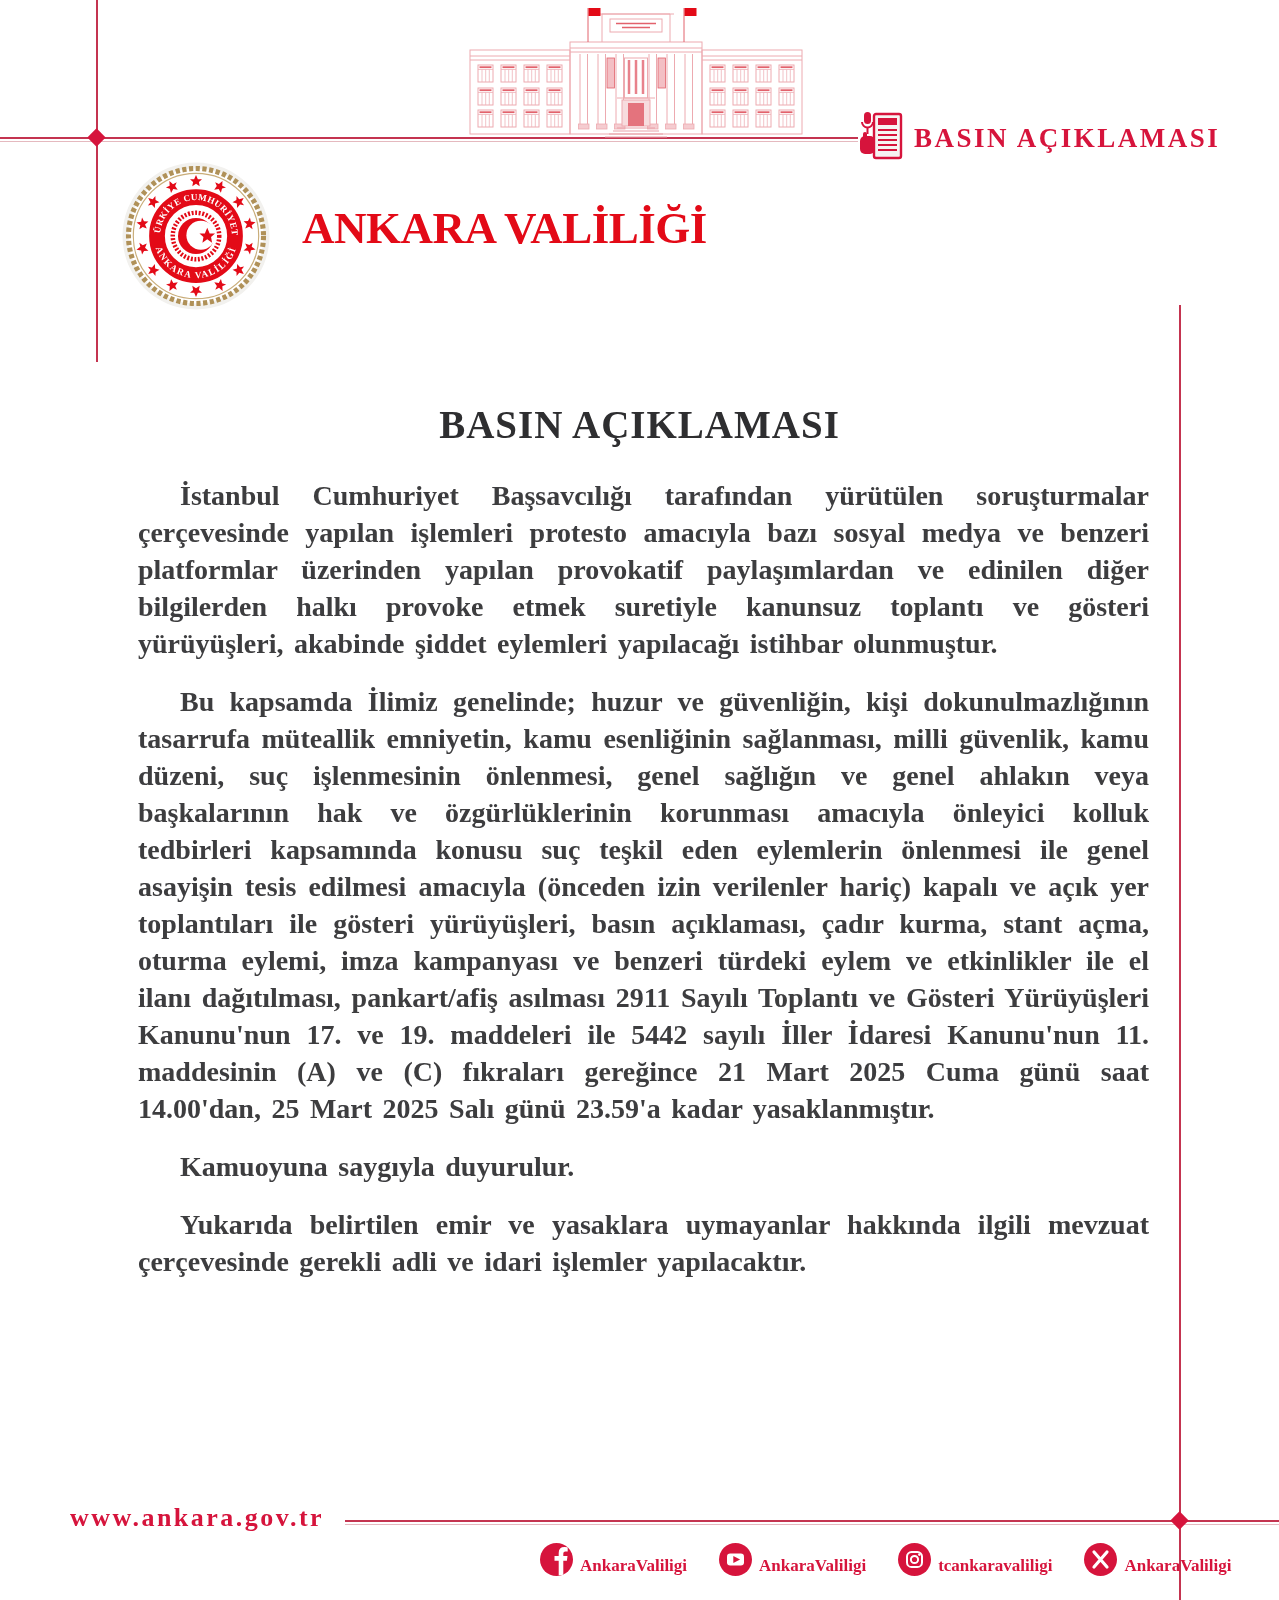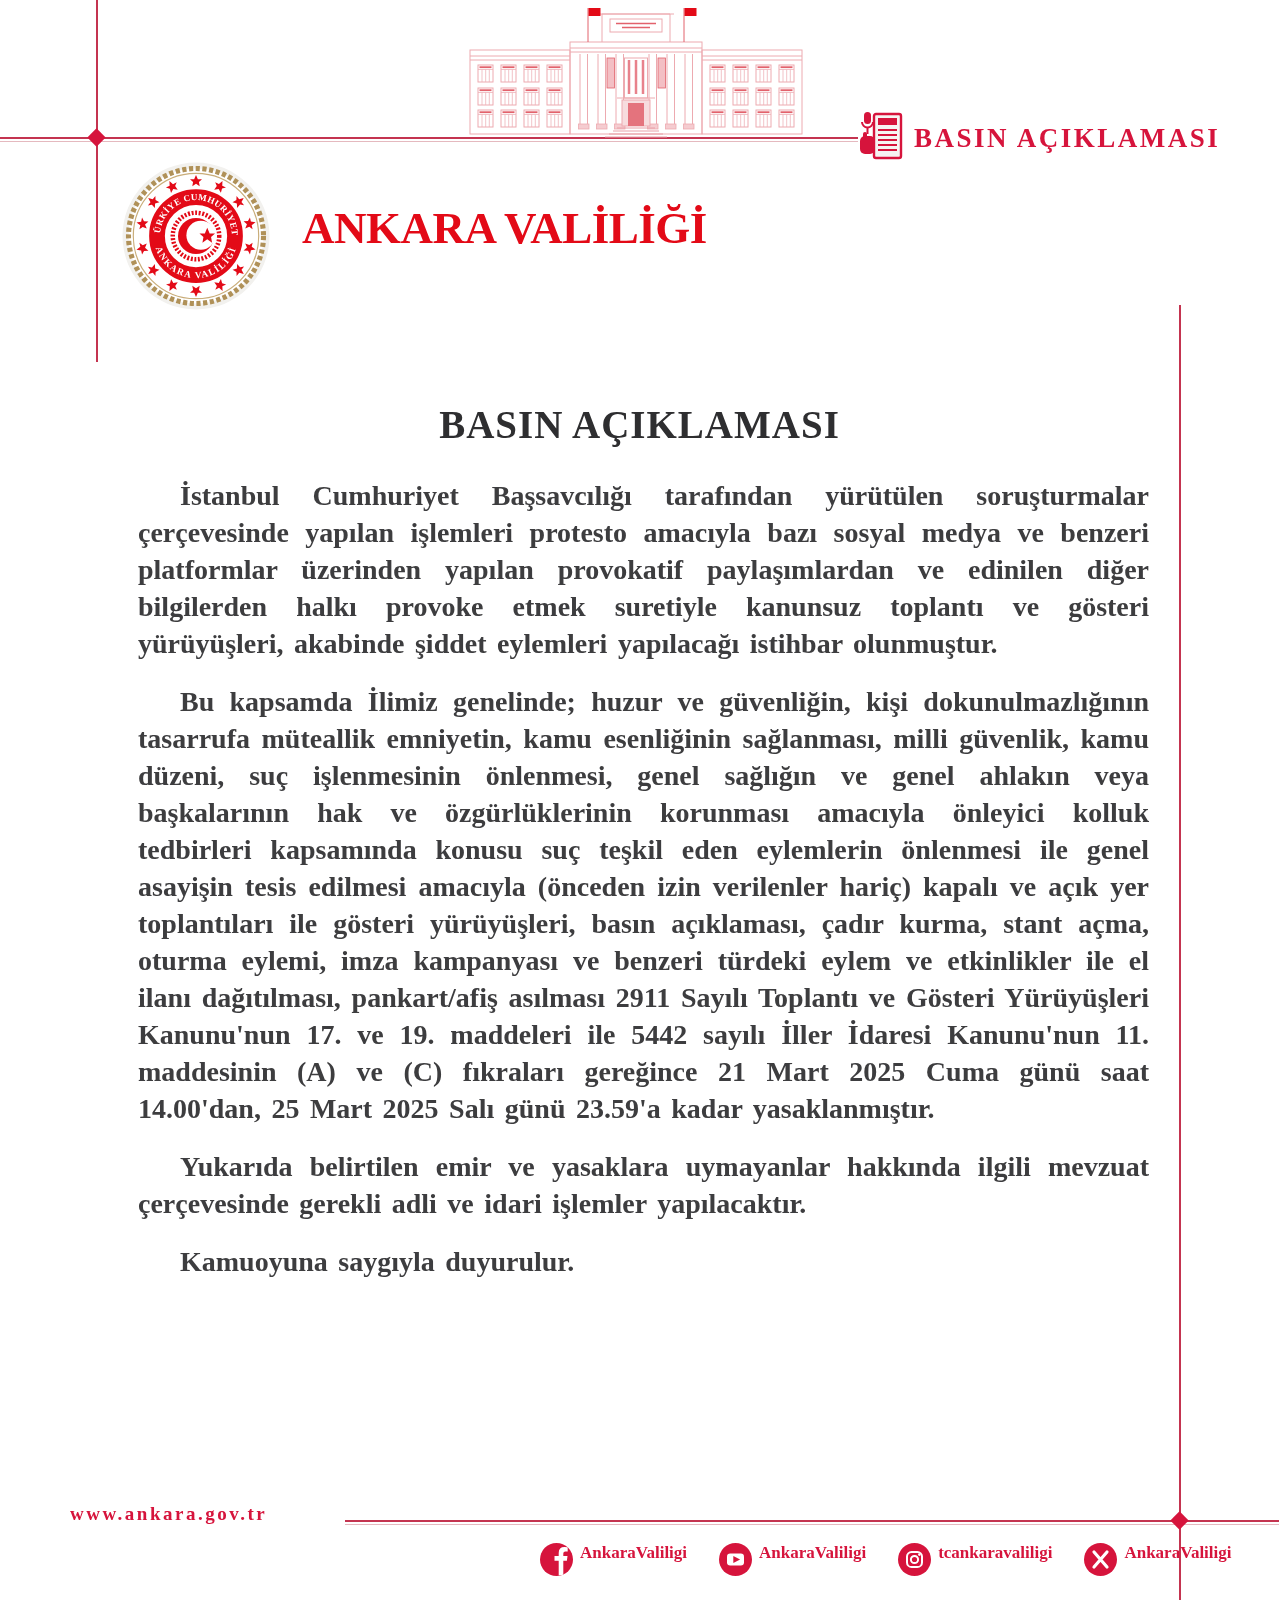--- a/index.html
+++ b/index.html
@@ -44,24 +44,24 @@
   }
   .content p{
     font-size:28px;line-height:37px;font-weight:700;
     text-align:justify;text-indent:42px;word-spacing:3.5px;
     margin:0 0 21px 8px;
   }
 
   
   .website{
     position:absolute;left:70px;top:1503px;
-    font-size:19px;font-weight:700;letter-spacing:2.5px;color:#d6143c;white-space:nowrap;
+    font-size:26px;font-weight:700;letter-spacing:2.5px;color:#d6143c;white-space:nowrap;
   }
   .social-row{position:absolute;left:540px;top:1543px;display:flex;gap:32px;align-items:center;}
-  .social-item{display:flex;align-items:flex-start;gap:7px;}
+  .social-item{display:flex;align-items:flex-end;gap:7px;}
   .social-icon{width:33px;height:33px;flex:0 0 auto;}
   .social-handle{color:#d6143c;font-size:17px;font-weight:700;white-space:nowrap;}
 </style>
 </head>
 <body>
 
 <div class="page">
 
   <div class="rule-h top-main"></div>
   <div class="rule-h top-sub"></div>
@@ -198,22 +198,22 @@
     </svg>
     <div class="org-titles">
       <div class="org-name">ANKARA VALİLİĞİ</div>
     </div>
   </div>
 
   <main class="content">
     <h1>BASIN AÇIKLAMASI</h1>
     <p>İstanbul Cumhuriyet Başsavcılığı tarafından yürütülen soruşturmalar çerçevesinde yapılan işlemleri protesto amacıyla bazı sosyal medya ve benzeri platformlar üzerinden yapılan provokatif paylaşımlardan ve edinilen diğer bilgilerden halkı provoke etmek suretiyle kanunsuz toplantı ve gösteri yürüyüşleri, akabinde şiddet eylemleri yapılacağı istihbar olunmuştur.</p>
     <p>Bu kapsamda İlimiz genelinde; huzur ve güvenliğin, kişi dokunulmazlığının tasarrufa müteallik emniyetin, kamu esenliğinin sağlanması, milli güvenlik, kamu düzeni, suç işlenmesinin önlenmesi, genel sağlığın ve genel ahlakın veya başkalarının hak ve özgürlüklerinin korunması amacıyla önleyici kolluk tedbirleri kapsamında konusu suç teşkil eden eylemlerin önlenmesi ile genel asayişin tesis edilmesi amacıyla (önceden izin verilenler hariç) kapalı ve açık yer toplantıları ile gösteri yürüyüşleri, basın açıklaması, çadır kurma, stant açma, oturma eylemi, imza kampanyası ve benzeri türdeki eylem ve etkinlikler ile el ilanı dağıtılması, pankart/afiş asılması 2911 Sayılı Toplantı ve Gösteri Yürüyüşleri Kanunu'nun 17. ve 19. maddeleri ile 5442 sayılı İller İdaresi Kanunu'nun 11. maddesinin (A) ve (C) fıkraları gereğince 21 Mart 2025 Cuma günü saat 14.00'dan, 25 Mart 2025 Salı günü 23.59'a kadar yasaklanmıştır.</p>
+    <p>Kamuoyuna saygıyla duyurulur.</p>
     <p>Yukarıda belirtilen emir ve yasaklara uymayanlar hakkında ilgili mevzuat çerçevesinde gerekli adli ve idari işlemler yapılacaktır.</p>
-    <p>Kamuoyuna saygıyla duyurulur.</p>
   </main>
 
   <div class="website">www.ankara.gov.tr</div>
   <div class="rule-h bottom-main"></div>
   <div class="rule-h bottom-sub"></div>
   <div class="rule-v right"></div>
   <div class="diamond bottom"></div>
 
   <div class="social-row">
     <div class="social-item">

